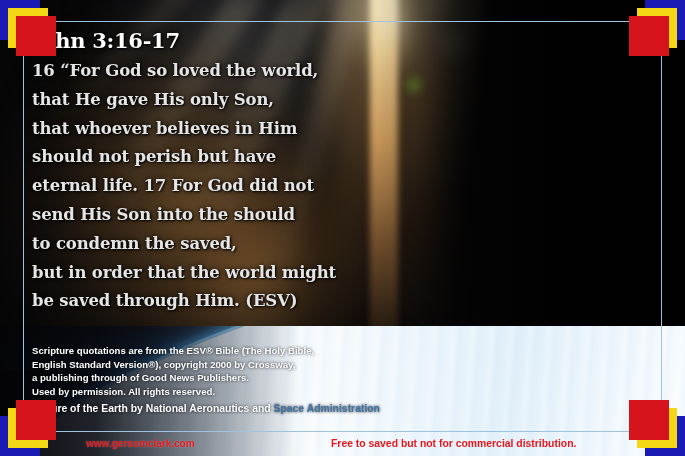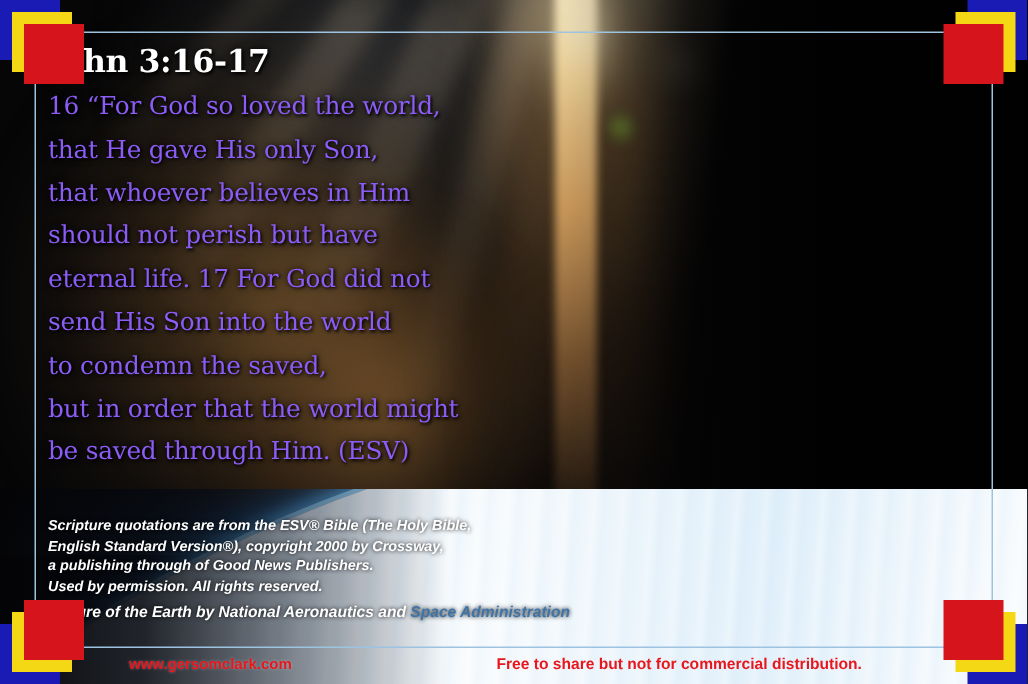--- a/index.html
+++ b/index.html
@@ -260,36 +260,35 @@
     font-weight: 700;
     font-size: 21px;
     line-height: 26px;
     color: #ffffff;
     letter-spacing: -0.3px;
     text-shadow: 0 0 5px rgba(0,0,0,0.95), 1px 1px 2px rgba(0,0,0,0.9);
     margin: 0 0 3px 0;
   }
   .verse-body {
     font-family: "DejaVu Serif", serif;
-    font-weight: 400;
+    font-weight: 700;
     font-size: 16.5px;
     line-height: 28.8px;
-    color: #8b5cf6;
+    color: #e5e5e5;
     letter-spacing: -0.15px;
     text-shadow: 0 0 5px rgba(0,0,0,0.95), 1px 1px 2px rgba(0,0,0,0.9);
   }
   .verse-body .ln { display: block; white-space: nowrap; }
 
   
   .credits {
     position: absolute;
     left: 32px;
     top: 344px;
     width: 430px;
-    font-style: italic;
   }
   .credits .cl {
     display: block;
     font-family: "Liberation Sans", sans-serif;
     font-weight: 700;
     font-size: 9.6px;
     line-height: 13.6px;
     color: #ffffff;
     white-space: nowrap;
     text-shadow: 0 0 3px rgba(0,0,0,0.9);
@@ -366,37 +365,37 @@
   </div>
 
   <div class="content">
     <div class="verse-title">John 3:16-17</div>
     <div class="verse-body">
       <span class="ln">16 “For God so loved the world,</span>
       <span class="ln">that He gave His only Son,</span>
       <span class="ln">that whoever believes in Him</span>
       <span class="ln">should not perish but have</span>
       <span class="ln">eternal life. 17 For God did not</span>
-      <span class="ln">send His Son into the world</span>
+      <span class="ln">send His Son into the should</span>
       <span class="ln">to condemn the saved,</span>
       <span class="ln">but in order that the world might</span>
       <span class="ln">be saved through Him. (ESV)</span>
     </div>
   </div>
 
   <div class="credits">
     <span class="cl">Scripture quotations are from the ESV® Bible (The Holy Bible,</span>
     <span class="cl">English Standard Version®), copyright 2000 by Crossway,</span>
     <span class="cl">a publishing through of Good News Publishers.</span>
     <span class="cl">Used by permission. All rights reserved.</span>
     <span class="nasa-line"><span>Picture of the Earth by National Aeronautics and </span><span class="nasa-link">Space Administration</span></span>
   </div>
 
   <div class="footer-url">www.gersomclark.com</div>
-  <div class="footer-note">Free to share but not for commercial distribution.</div>
+  <div class="footer-note">Free to saved but not for commercial distribution.</div>
 
   <div class="frame-line"></div>
 
   <div class="corner c-tl" style="--c1:#1a1ab4; --c2:#f5d815; --c3:#d6141c;">
     <i class="l1"></i>
     <i class="l2"></i>
     <i class="l3"></i>
   </div>
 
   <div class="corner c-tr" style="--c1:#1a1ab4; --c2:#f5d815; --c3:#d6141c;">

